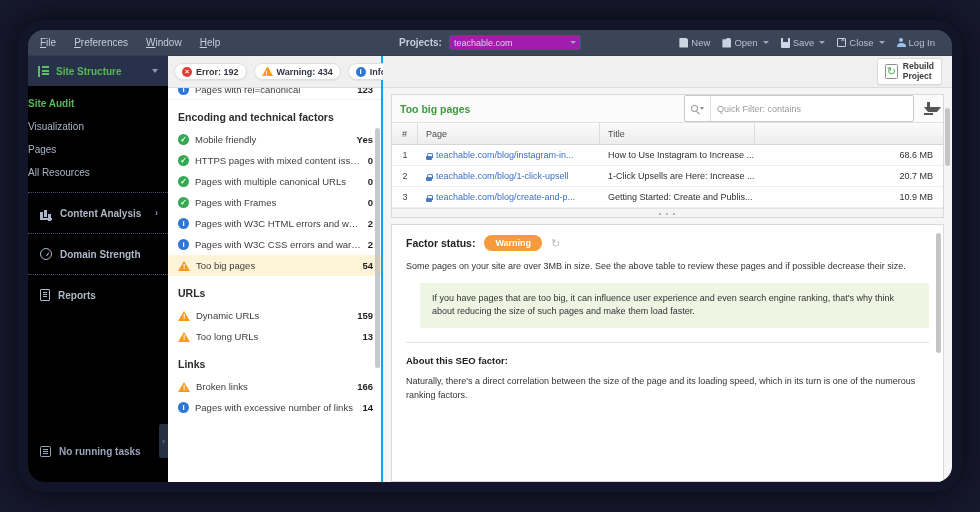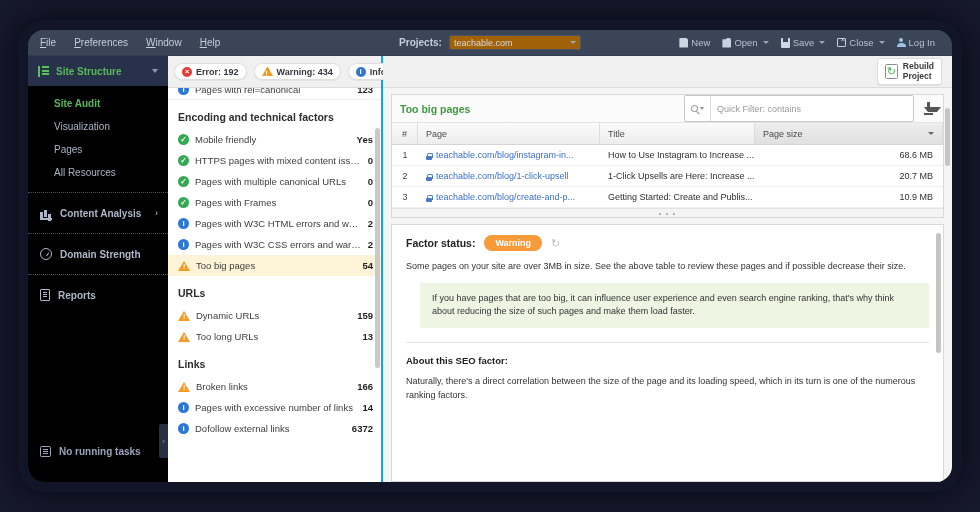--- a/index.html
+++ b/index.html
@@ -33,21 +33,21 @@
   .menu-item{
     color:#c6cddb;font-size:10px;margin-right:18px;white-space:nowrap;
   }
   .menu-item u{text-decoration:underline;}
   #proj-wrap{
     position:absolute;left:50%;transform:translateX(-50%);
     display:flex;align-items:center;gap:7px;
   }
   #proj-label{color:#c6cddb;font-size:10px;font-weight:bold;}
   #proj-select{
-    width:132px;height:15px;background:#a16207;border:1px solid #4a5568;
+    width:132px;height:15px;background:#a21caf;border:1px solid #4a5568;
     border-radius:2px;display:flex;align-items:center;
     padding:4px 4px;justify-content:space-between;
   }
   #proj-select span{color:#d4dae6;font-size:9px;}
   .caret{
     width:0;height:0;border-left:3px solid transparent;border-right:3px solid transparent;
     border-top:3.5px solid #9aa6bb;
   }
   #tools{
     position:absolute;right:12px;display:flex;align-items:center;gap:2px;
@@ -81,21 +81,21 @@
     background:#28314a;
   }
   #sb-head .lbl{color:#57b85a;font-size:10px;font-weight:bold;flex:1;}
   .ico-structure{width:11px;height:11px;position:relative;flex:0 0 11px;}
   .ico-structure:before{content:"";position:absolute;left:0;top:0;width:2px;height:11px;background:#5cc05f;}
   .ico-structure:after{content:"";position:absolute;left:4px;top:0;width:7px;height:11px;
     background:repeating-linear-gradient(#5cc05f 0 2px,transparent 2px 3.7px);}
   .sb-chev{width:0;height:0;border-left:3.5px solid transparent;border-right:3.5px solid transparent;border-top:4px solid #8f9ab1;}
   #sb-sub{padding:6px 0 8px 0;border-bottom:1px dotted #44506b;}
   .sb-sub-item{
-    height:23px;display:flex;align-items:center;padding-left:26px;
+    height:23px;display:flex;align-items:center;
     font-size:10px;color:#aab4c7;
   }
   .sb-sub-item.active{color:#57b85a;font-weight:bold;}
   .sb-grp{border-bottom:1px dotted #44506b;}
   .sb-item{
     height:40px;display:flex;align-items:center;gap:8px;padding-left:12px;
     font-size:10px;color:#aeb7c9;font-weight:bold;
   }
   .sb-item .grow{flex:1;}
   .sb-arrow{margin-right:10px;color:#8f9ab1;font-size:9px;}
@@ -420,25 +420,20 @@
         <div class="f-row">
           <span class="ftri"></span>
           <span class="fname">Broken links</span>
           <span class="fval">166</span>
         </div>
         <div class="f-row">
           <span class="fdot info"></span>
           <span class="fname">Pages with excessive number of links</span>
           <span class="fval">14</span>
         </div>
-        <div class="f-row">
-          <span class="fdot info"></span>
-          <span class="fname">Dofollow external links</span>
-          <span class="fval">6372</span>
-        </div>
 
         <div id="mid-scroll"></div>
       </div>
     </div>
 
     <div id="right">
       <div id="r-top">
         <div id="rebuild">
           <span class="ico-rebuild"></span>
           <span class="rb-txt">
@@ -462,24 +457,20 @@
             </div>
             <div class="ico-dl">
                 <span id="dl-base"></span>
               </div>
           </div>
 
           <div id="cols">
             <div class="col c-num">#</div>
             <div class="col c-page">Page</div>
             <div class="col c-title">Title</div>
-            <div class="col c-size">
-              <span>Page size</span>
-              <span class="sortcar"></span>
-            </div>
           </div>
 
           <div class="trow">
             <div class="c-num">1</div>
             <div class="c-page">
               <span class="lock"></span>
               <a>teachable.com/blog/instagram-in...</a>
             </div>
             <div class="c-title">How to Use Instagram to Increase ...</div>
             <div class="c-size">68.6 MB</div>

